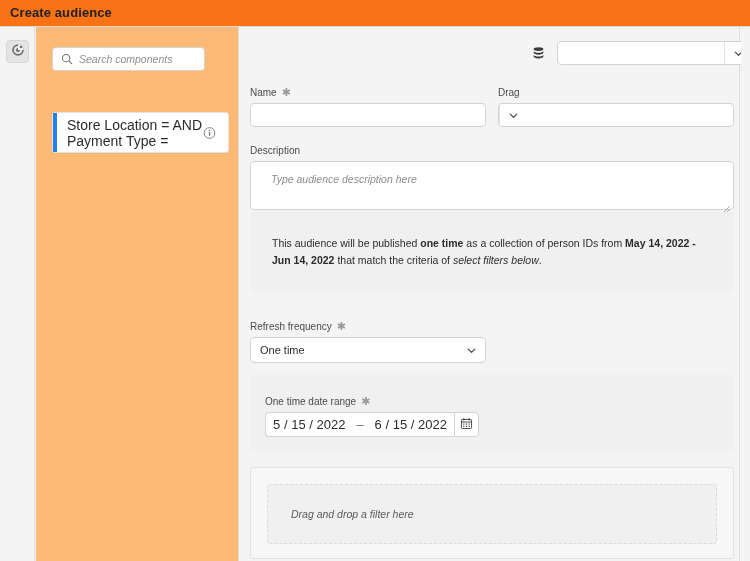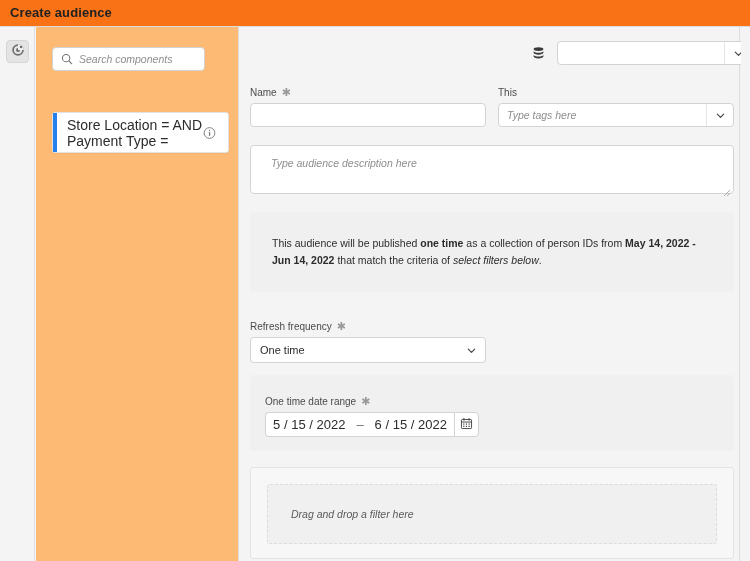--- a/index.html
+++ b/index.html
@@ -291,33 +291,35 @@
         <span>Name</span>
         <span class="req">✱</span>
       </div>
       <div class="text-input">
         <span></span>
       </div>
     </div>
 
     <div class="tags-field">
       <div class="field-label">
-        <span>This</span>
+        <span>Drag</span>
       </div>
       <div class="combo-input">
-        <span class="combo-ph">Type tags here</span>
         <span class="select-caret">
           <svg width="11" height="11" viewBox="0 0 12 12">
             <polyline points="2.5,4.5 6,8 9.5,4.5" fill="none" stroke="#4b4b4b" stroke-width="1.4" stroke-linecap="round" stroke-linejoin="round"></polyline>
           </svg>
         </span>
       </div>
     </div>
 
     <div class="desc-field">
+      <div class="field-label">
+        <span>Description</span>
+      </div>
       <div class="textarea-box">
         <span class="textarea-ph">Type audience description here</span>
         <span class="resize-grip">
           <svg width="8" height="8" viewBox="0 0 8 8">
             <line x1="7" y1="1" x2="1" y2="7" stroke="#9a9a9a" stroke-width="0.8"></line>
             <line x1="7" y1="4" x2="4" y2="7" stroke="#9a9a9a" stroke-width="0.8"></line>
           </svg>
         </span>
       </div>
     </div>

